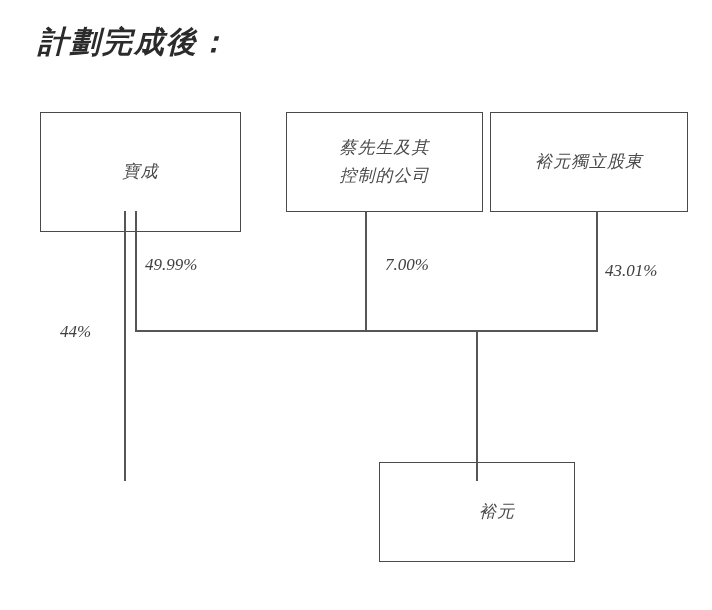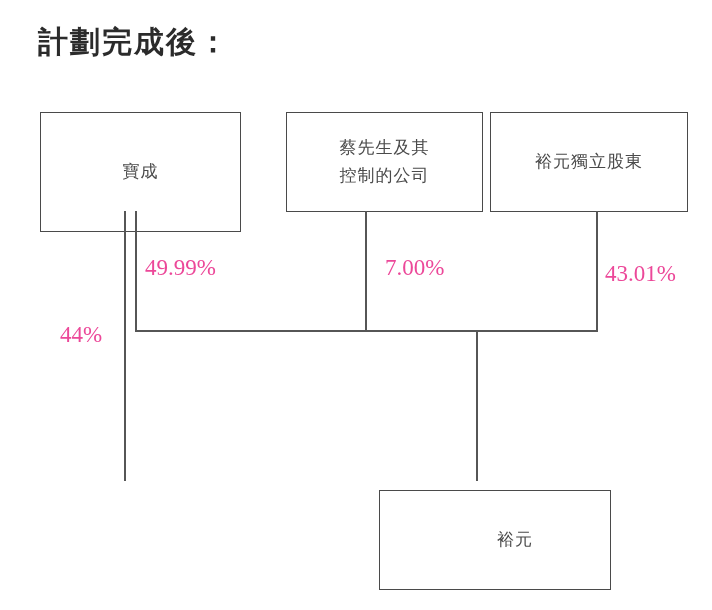--- a/index.html
+++ b/index.html
@@ -10,20 +10,21 @@
   body {
     font-family: "Liberation Serif", "DejaVu Serif", serif;
     color: #3a3a3a;
   }
   #page {
     position: relative;
     width: 712px;
     height: 610px;
     background: #ffffff;
     overflow: hidden;
+    font-style: italic;
   }
 
   
   #diagram-title {
     position: absolute;
     left: 38px;
     top: 22px;
     font-family: "DejaVu Sans", "Liberation Sans", sans-serif;
     font-weight: bold;
     font-size: 30px;
@@ -49,36 +50,36 @@
     line-height: 28px;
     color: #4a4a4a;
     letter-spacing: 1px;
     white-space: pre-line;
   }
 
   #box-baocheng   { left: 40px;  top: 112px; width: 201px; height: 120px; }
   #box-mr-tsai    { left: 270px; top: 112px; width: 197px; height: 100px; margin-left: 16px; }
   #box-yuyuan-ind { left: 490px; top: 112px; width: 198px; height: 100px; align-items: center; }
   #box-baosheng   { left: 40px;  top: 481px; width: 201px; height: 100px; }
-  #box-yuyuan     { left: 379px; top: 490px; width: 232px; height: 100px; padding-left: 40px; }
+  #box-yuyuan     { left: 379px; top: 462px; width: 196px; height: 100px; padding-left: 40px; }
 
   
   .line {
     position: absolute;
     background: #565656;
   }
   .line.v { width: 2px; }
   .line.h { height: 2px; }
 
   
   .pct-label {
     position: absolute;
     font-family: "Liberation Serif", "DejaVu Serif", serif;
-    font-size: 23px;
-    color: #ec4899;
+    font-size: 17px;
+    color: #404040;
     white-space: nowrap;
     text-align: center;
   }
   #pct-4999 { left: 145px; top: 255px; }
   #pct-700  { left: 385px; top: 255px; }
   #pct-4301 { left: 605px; top: 261px; }
   #pct-100  { left: 60px;  top: 322px; }
 </style>
 </head>
 <body>

